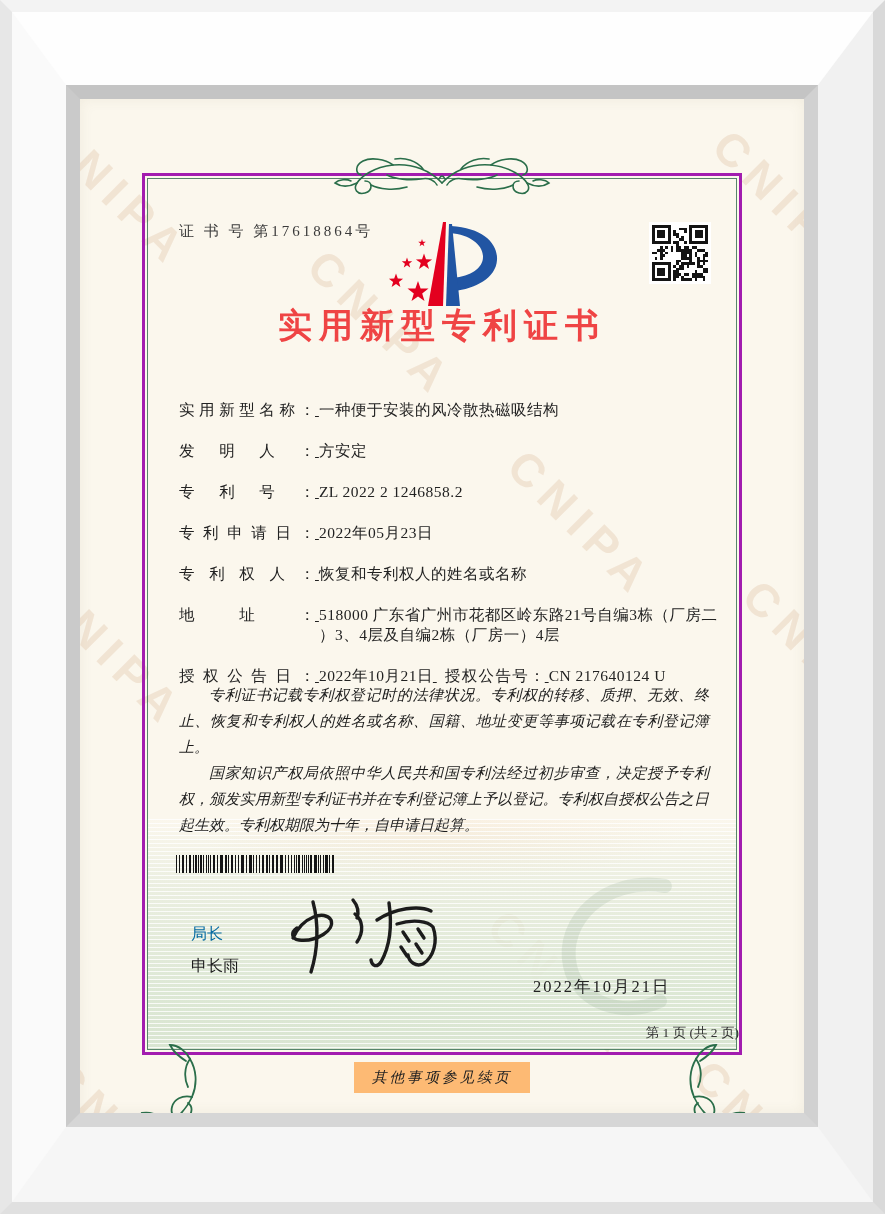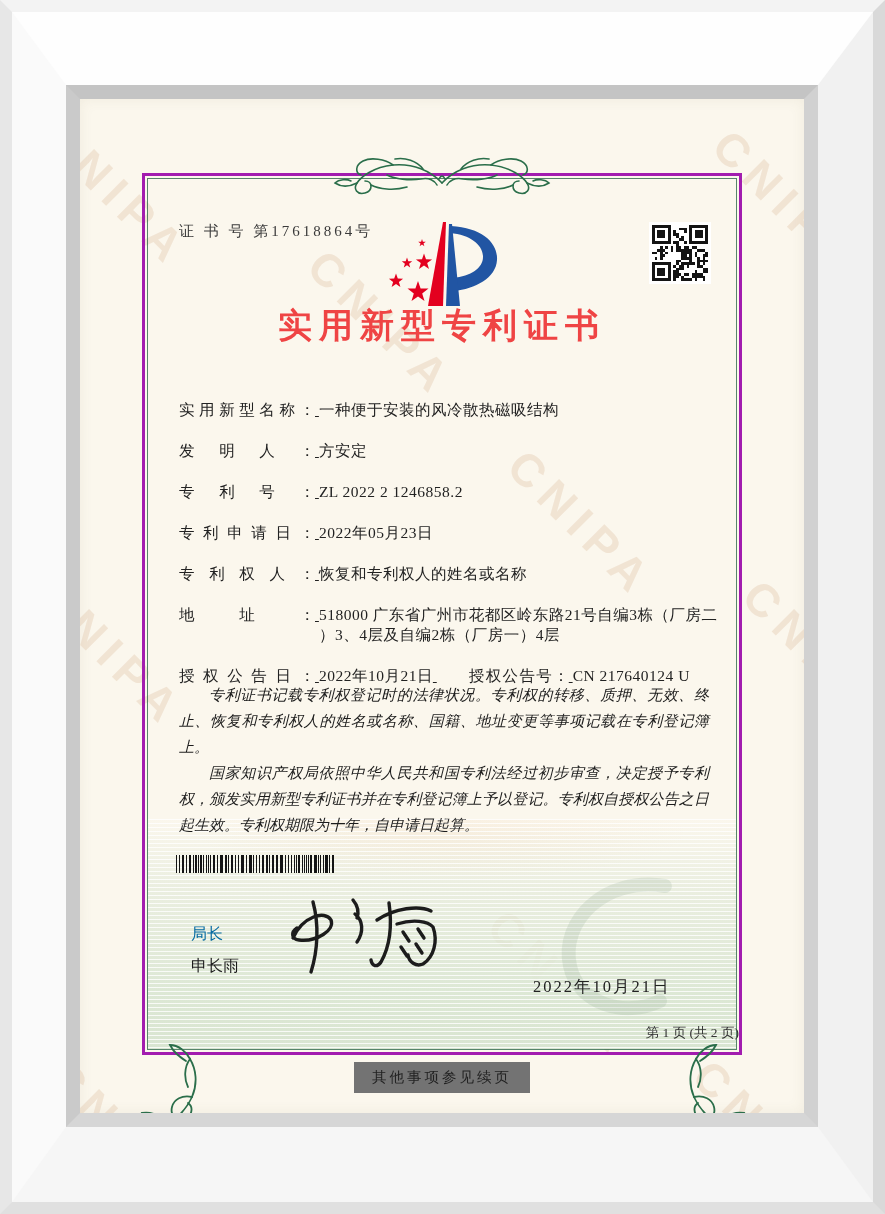--- a/index.html
+++ b/index.html
@@ -61,43 +61,43 @@
   .logo{position:absolute;left:238px;top:40px;}
   .qr{position:absolute;right:28px;top:46px;background:#fff;padding:3px;}
   .fields{position:absolute;left:34px;top:224px;right:22px;font-size:15.5px;color:#222;text-decoration:underline;}
   .frow{margin-bottom:21px;line-height:20px;white-space:nowrap;}
   .flabel{
     display:inline-block;width:136px;vertical-align:top;
     text-align:justify;text-align-last:justify;letter-spacing:0;
   }
   .fvalue{display:inline-block;vertical-align:top;letter-spacing:.5px;}
   .addr .fvalue{white-space:normal;width:428px;}
-  .grant2{margin-left:32px;}
+  .grant2{margin-left:8px;}
   .flabel2{display:inline-block;width:100px;text-align:justify;text-align-last:justify;}
   .paras{
     position:absolute;left:34px;right:30px;top:506px;
     font-size:15px;line-height:26px;color:#1c1c1c;text-align:justify;
     font-style:italic;
   }
   .paras p{margin:0;text-indent:2em;}
   .barcode{position:absolute;left:31px;top:679px;}
   .sig-title{position:absolute;left:46px;top:748px;font-size:16px;color:#0369a1;font-family:"Liberation Sans","DejaVu Sans",sans-serif;}
   .sig-name{position:absolute;left:46px;top:780px;font-size:16px;color:#1a1a1a;font-family:"Liberation Sans","DejaVu Sans",sans-serif;}
   .signature{position:absolute;left:128px;top:718px;}
   .issue-date{position:absolute;left:388px;top:800px;font-size:16.5px;letter-spacing:2px;color:#222;}
   .page-info{position:absolute;left:0;right:0;bottom:10px;text-align:right;font-size:13.5px;color:#333;}
   .sig-swirl{position:absolute;left:400px;top:690px;opacity:.14;}
   
   .orn-top{position:absolute;left:50%;top:54px;transform:translateX(-50%);z-index:4;}
   .orn-bl{position:absolute;left:50px;top:940px;z-index:4;}
   .orn-br{position:absolute;left:594px;top:940px;z-index:4;transform:scaleX(-1);}
   .note-box{
     position:absolute;left:50%;top:963px;transform:translateX(-50%);
-    background:#737373;padding:6px 18px;z-index:4;
-    font-size:14.5px;letter-spacing:3px;color:#222;white-space:nowrap;
+    background:#fdba74;padding:6px 18px;z-index:4;
+    font-size:14.5px;font-style:italic;letter-spacing:3px;color:#222;white-space:nowrap;
   }
 </style>
 </head>
 <body>
 
 <div class="frame-outer">
  <div class="frame-white">
   <div class="frame-lip">
    <div class="paper">
 

